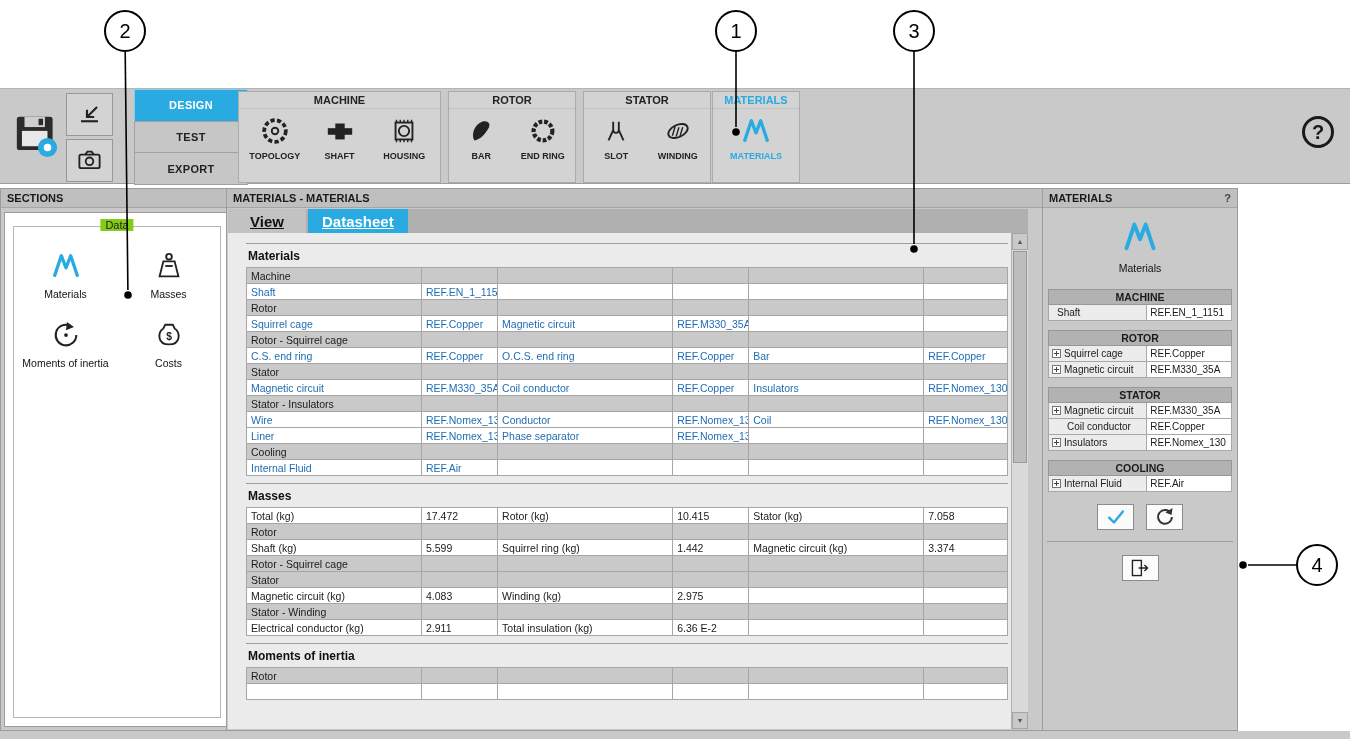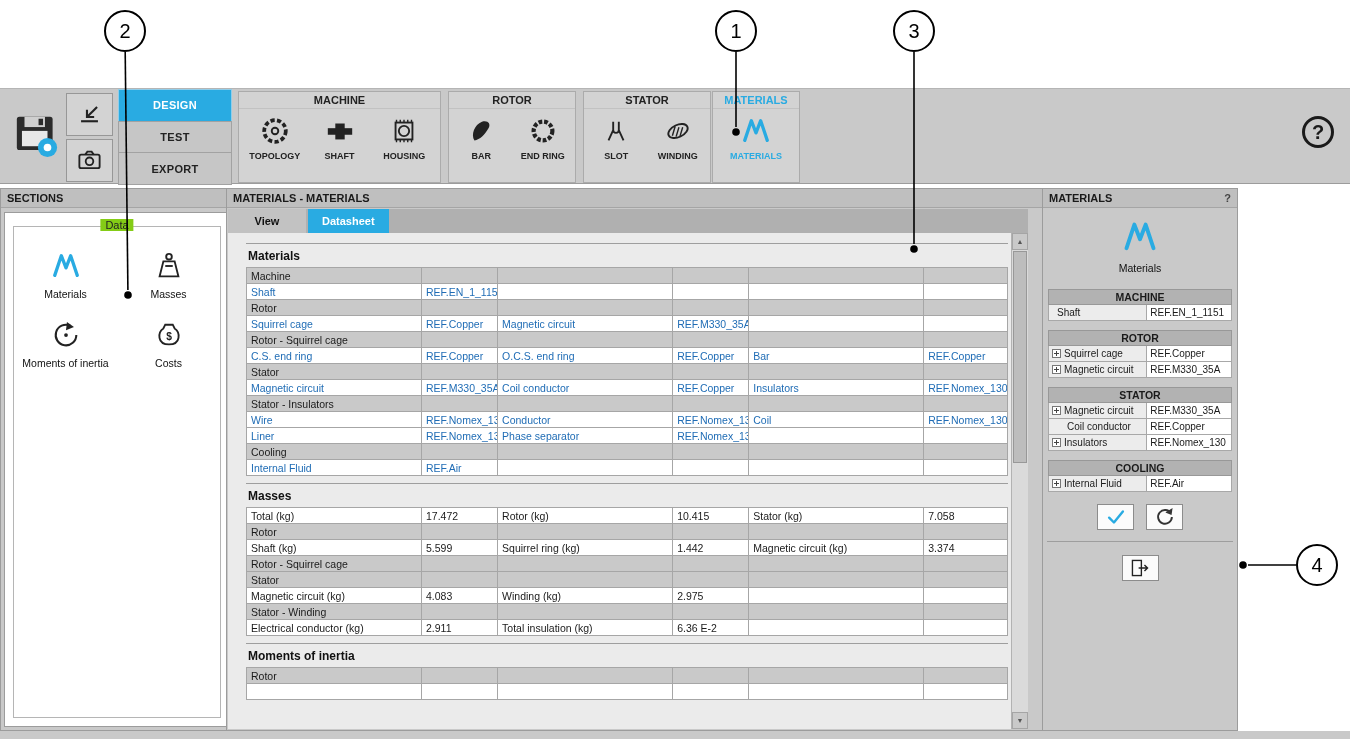--- a/index.html
+++ b/index.html
@@ -10,21 +10,21 @@
   .icon svg{width:100%;height:100%;display:block;}
 
   
   .toolbar{position:absolute;left:0;top:88px;width:1350px;height:96px;background:#c9c9c9;border-top:1px solid #b5b5b5;border-bottom:1px solid #9c9c9c;}
   .tool-left-icon{position:absolute;left:10px;top:15px;width:52px;height:64px;display:flex;align-items:center;justify-content:center;cursor:pointer;}
   .tool-left-icon .icon{width:46px;height:46px;}
   .small-btn{position:absolute;width:47px;height:43px;background:#d3d3d3;border:1px solid #979797;display:flex;align-items:center;justify-content:center;cursor:pointer;}
   .small-btn .icon{width:27px;height:27px;}
   .btn-import{left:66px;top:4px;}
   .btn-camera{left:66px;top:50px;}
-  .mode-col{position:absolute;left:118px;top:0;width:114px;height:96px;display:flex;flex-direction:column;}
+  .mode-col{position:absolute;left:134px;top:0;width:114px;height:96px;display:flex;flex-direction:column;}
   .mode-btn{flex:1;display:flex;align-items:center;justify-content:center;font-weight:bold;font-size:11px;letter-spacing:.3px;background:#c6c6c6;border:1px solid #a2a2a2;margin-top:-1px;color:#222;cursor:pointer;}
   .mode-btn:first-child{margin-top:0;}
   .mode-btn.active{background:var(--accent);color:#fff;border-color:#8fcdea;}
   .tb-group{position:absolute;top:2px;height:92px;background:#d3d3d3;border:1px solid #ababab;}
   .tb-group-title{height:17px;display:flex;align-items:center;justify-content:center;font-weight:bold;font-size:11px;color:#222;border-bottom:1px solid #c2c2c2;}
   .tb-group.active .tb-group-title{color:var(--accent);}
   .tb-items{display:flex;justify-content:space-evenly;align-items:flex-start;padding-top:7px;font-weight:bold;}
   .tb-item{display:flex;flex-direction:column;align-items:center;gap:5px;min-width:58px;cursor:pointer;}
   .tb-item .icon{width:30px;height:30px;}
   .tb-item .lbl{font-size:9px;color:#222;white-space:nowrap;}
@@ -43,21 +43,21 @@
   .sections-body{position:absolute;left:3px;top:23px;right:3px;bottom:3px;background:#fff;border:1px solid #9c9c9c;}
   .databox{position:absolute;left:8px;top:13px;right:8px;bottom:8px;border:1px solid #b5b5b5;}
   .databox-legend{position:absolute;top:-8px;left:50%;transform:translateX(-50%);background:#84cc16;padding:0 5px;font-size:11px;color:#222;}
   .sections-grid{display:flex;flex-wrap:wrap;padding-top:24px;}
   .section-item{width:50%;display:flex;flex-direction:column;align-items:center;gap:7px;margin-bottom:20px;cursor:pointer;}
   .section-item .icon{width:30px;height:30px;}
   .section-item .lbl{font-size:10.5px;color:#111;text-align:center;padding:0 2px;}
 
   
   .tabbar{position:absolute;left:1px;top:20px;width:800px;height:24px;background:#b0b0b0;display:flex;gap:2px;}
-  .tab{min-width:78px;padding:0 14px;display:flex;align-items:center;justify-content:center;font-weight:bold;font-size:11px;background:#c2c2c2;color:#111;cursor:pointer;}
+  .tab{min-width:78px;padding:0 14px;display:flex;align-items:center;justify-content:center;font-weight:bold;font-size:15px;background:#c2c2c2;color:#111;cursor:pointer;text-decoration:underline;}
   .tab.active{background:var(--accent);color:#fff;}
   .main-content{position:absolute;left:1px;top:44px;width:800px;bottom:1px;background:#ebebeb;overflow:hidden;}
   .tables{position:absolute;left:18px;top:3px;width:762px;}
   .dtable-sep{border-top:1px solid #9e9e9e;margin-top:7px;}
   .dtable-title{font-weight:bold;font-size:12px;color:#111;margin:5px 0 4px 2px;}
   table.dtable{width:100%;border-collapse:collapse;table-layout:fixed;margin-bottom:2px;}
   .dtable td{border:1px solid #a6a6a6;height:16px;padding:0 4px;font-size:10.5px;white-space:nowrap;overflow:hidden;color:#1a1a1a;}
   .dtable tr.sec td{background:#c9c9c9;}
   .dtable tr.dat td{background:#fff;}
   .dtable.links tr.dat td{color:var(--link);}

